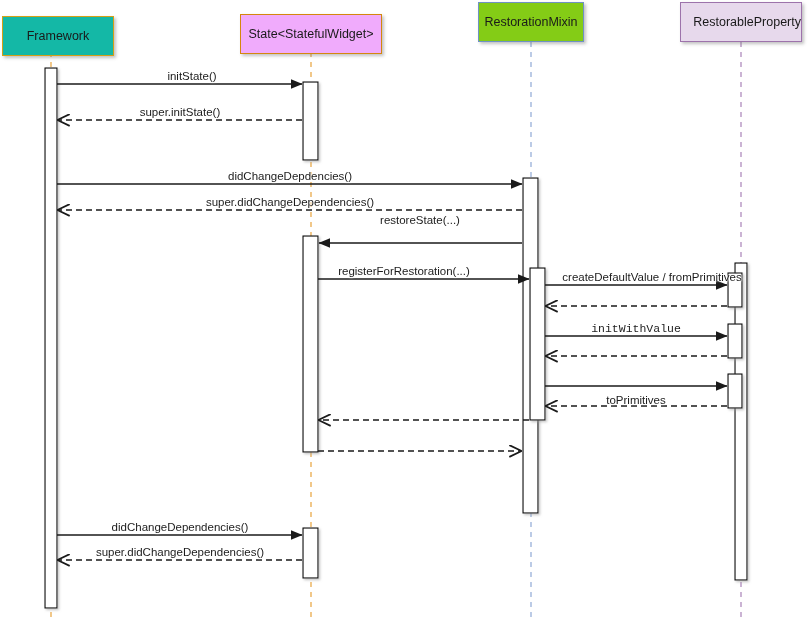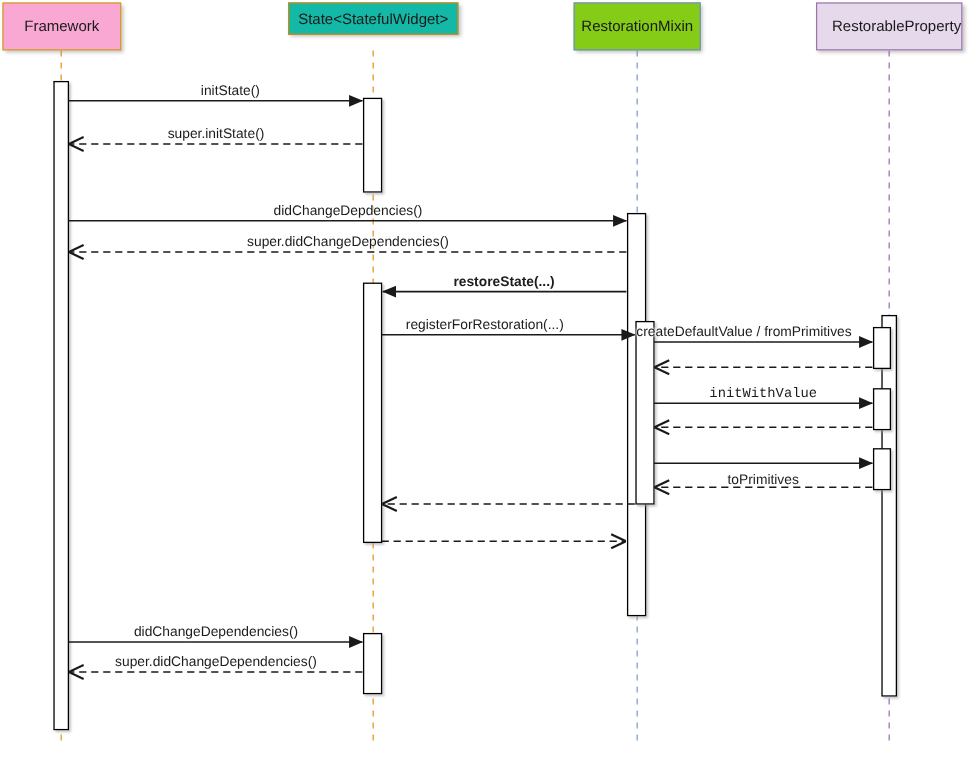--- a/index.html
+++ b/index.html
@@ -96,40 +96,40 @@
         <line x1="545" x2="727" y1="386" y2="386" stroke="#1a1a1a" stroke-width="1.3" marker-end="url(#arrow-solid)"></line>
         <line x1="727" x2="546" y1="406" y2="406" stroke="#1a1a1a" stroke-width="1.3" stroke-dasharray="6,4" marker-end="url(#arrow-open)"></line>
         <line x1="529" x2="319" y1="420" y2="420" stroke="#1a1a1a" stroke-width="1.3" stroke-dasharray="6,4" marker-end="url(#arrow-open)"></line>
         <line x1="318" x2="521" y1="451" y2="451" stroke="#1a1a1a" stroke-width="1.3" stroke-dasharray="6,4" marker-end="url(#arrow-open)"></line>
         <line x1="57" x2="302" y1="535" y2="535" stroke="#1a1a1a" stroke-width="1.3" marker-end="url(#arrow-solid)"></line>
         <line x1="302" x2="58" y1="560" y2="560" stroke="#1a1a1a" stroke-width="1.3" stroke-dasharray="6,4" marker-end="url(#arrow-open)"></line>
       </g>
   </svg>
 
   <div id="participant-boxes">
-      <div class="participant-box" style="left: 2px; top: 2px; width: 99px; height: 40px; background: #f9a8d4; border-color: rgb(212, 160, 23);">
+      <div class="participant-box" style="left: 2px; top: 16px; width: 112px; height: 40px; background: #14b8a6; border-color: rgb(212, 160, 23);">
         <span>Framework</span>
       </div>
-      <div class="participant-box" style="left: 240px; top: 2px; width: 142px; height: 27px; background: #14b8a6; border-color: rgb(212, 135, 13);">
+      <div class="participant-box" style="left: 240px; top: 14px; width: 142px; height: 40px; background: #f0abfc; border-color: rgb(212, 135, 13);">
         <span>State&lt;StatefulWidget&gt;</span>
       </div>
       <div class="participant-box" style="left: 478px; top: 2px; width: 106px; height: 40px; background: #84cc16; border-color: rgb(111, 146, 196);">
         <span>RestorationMixin</span>
       </div>
       <div class="participant-box" style="left: 680px; top: 2px; width: 122px; height: 40px; background: rgb(231, 217, 236); border-color: rgb(157, 115, 171); justify-content: flex-end;">
         <span>RestorableProperty</span>
       </div>
     </div>
   <div id="message-labels">
       <div class="msg-label" style="left: 192px; top: 70px;">initState()</div>
       <div class="msg-label" style="left: 180px; top: 106px;">super.initState()</div>
       <div class="msg-label" style="left: 290px; top: 170px;">didChangeDepdencies()</div>
       <div class="msg-label" style="left: 290px; top: 196px;">super.didChangeDependencies()</div>
-      <div class="msg-label" style="left: 420px; top: 229px; font-weight: bold;">restoreState(...)</div>
+      <div class="msg-label" style="left: 420px; top: 214px;">restoreState(...)</div>
       <div class="msg-label" style="left: 404px; top: 265px;">registerForRestoration(...)</div>
-      <div class="msg-label" style="left: 620px; top: 271px;">createDefaultValue /  fromPrimitives</div>
+      <div class="msg-label" style="left: 652px; top: 271px;">createDefaultValue /  fromPrimitives</div>
       <div class="msg-label" style="left: 636px; top: 322px; font-family: Liberation Mono, monospace;">initWithValue</div>
       <div class="msg-label" style="left: 636px; top: 372px; margin-top: 22px;">toPrimitives</div>
       <div class="msg-label" style="left: 180px; top: 521px;">didChangeDependencies()</div>
       <div class="msg-label" style="left: 180px; top: 546px;">super.didChangeDependencies()</div>
     </div>
 
 </div>
 
 </body></html>

